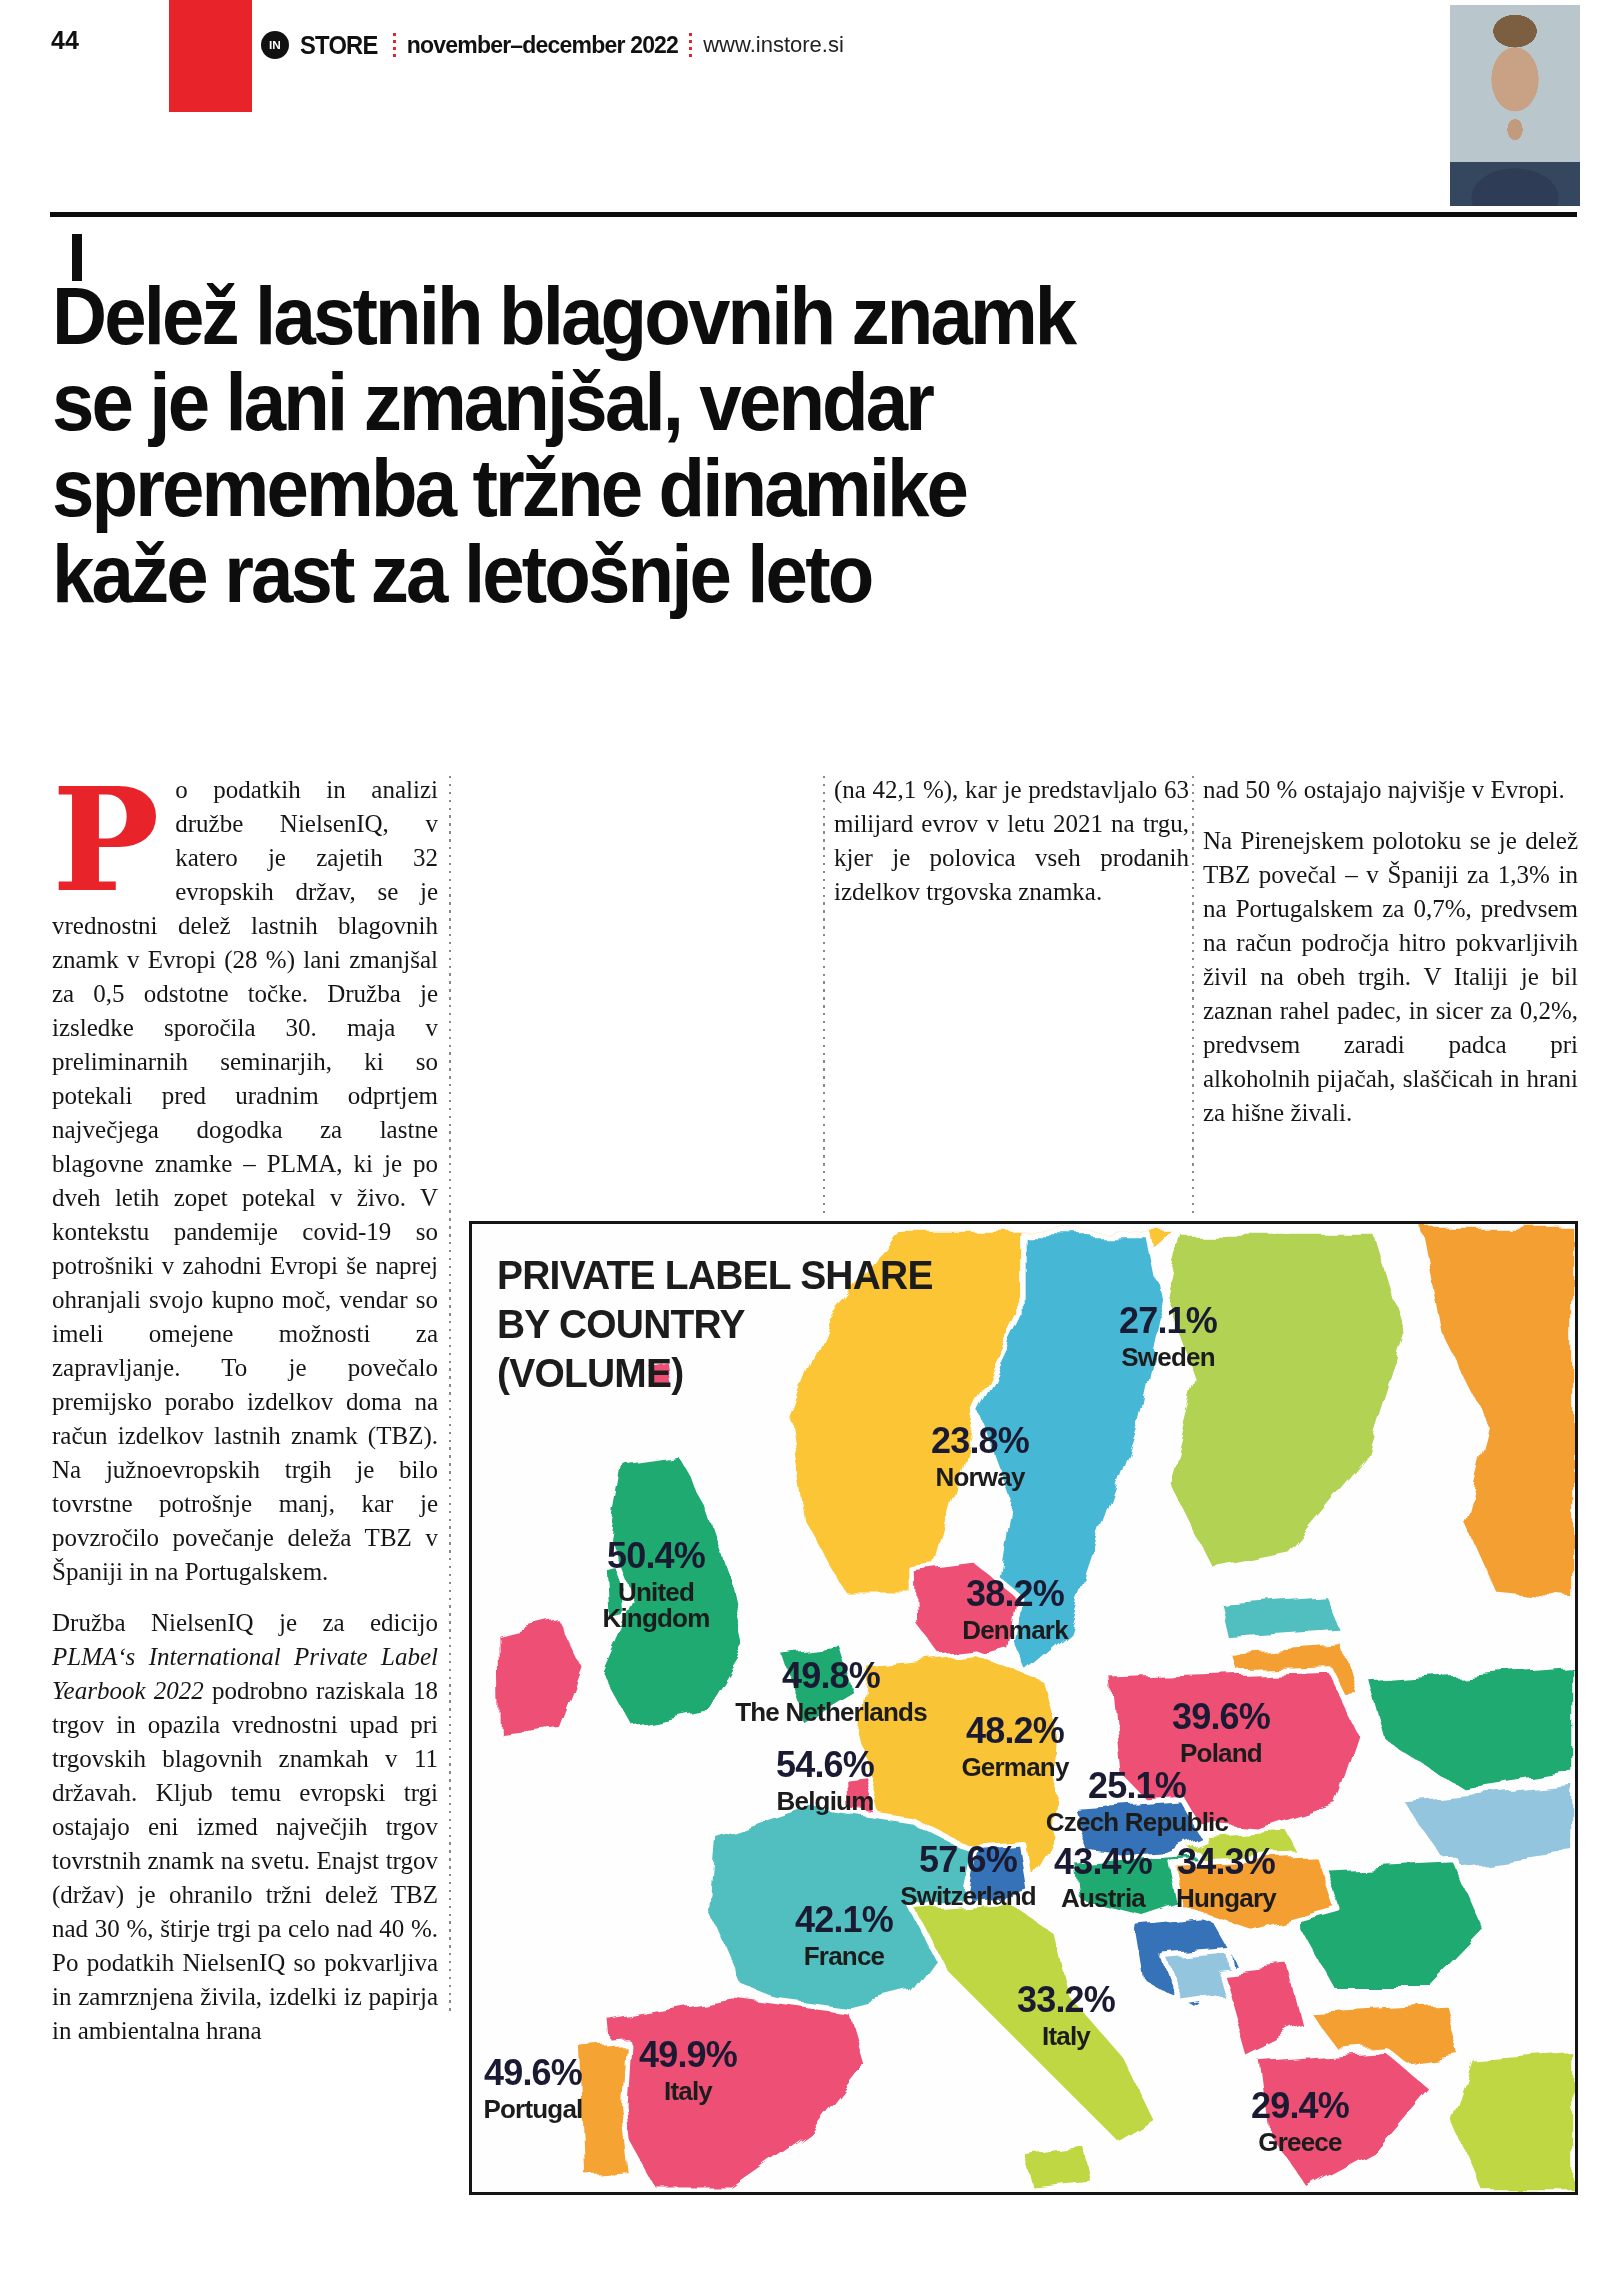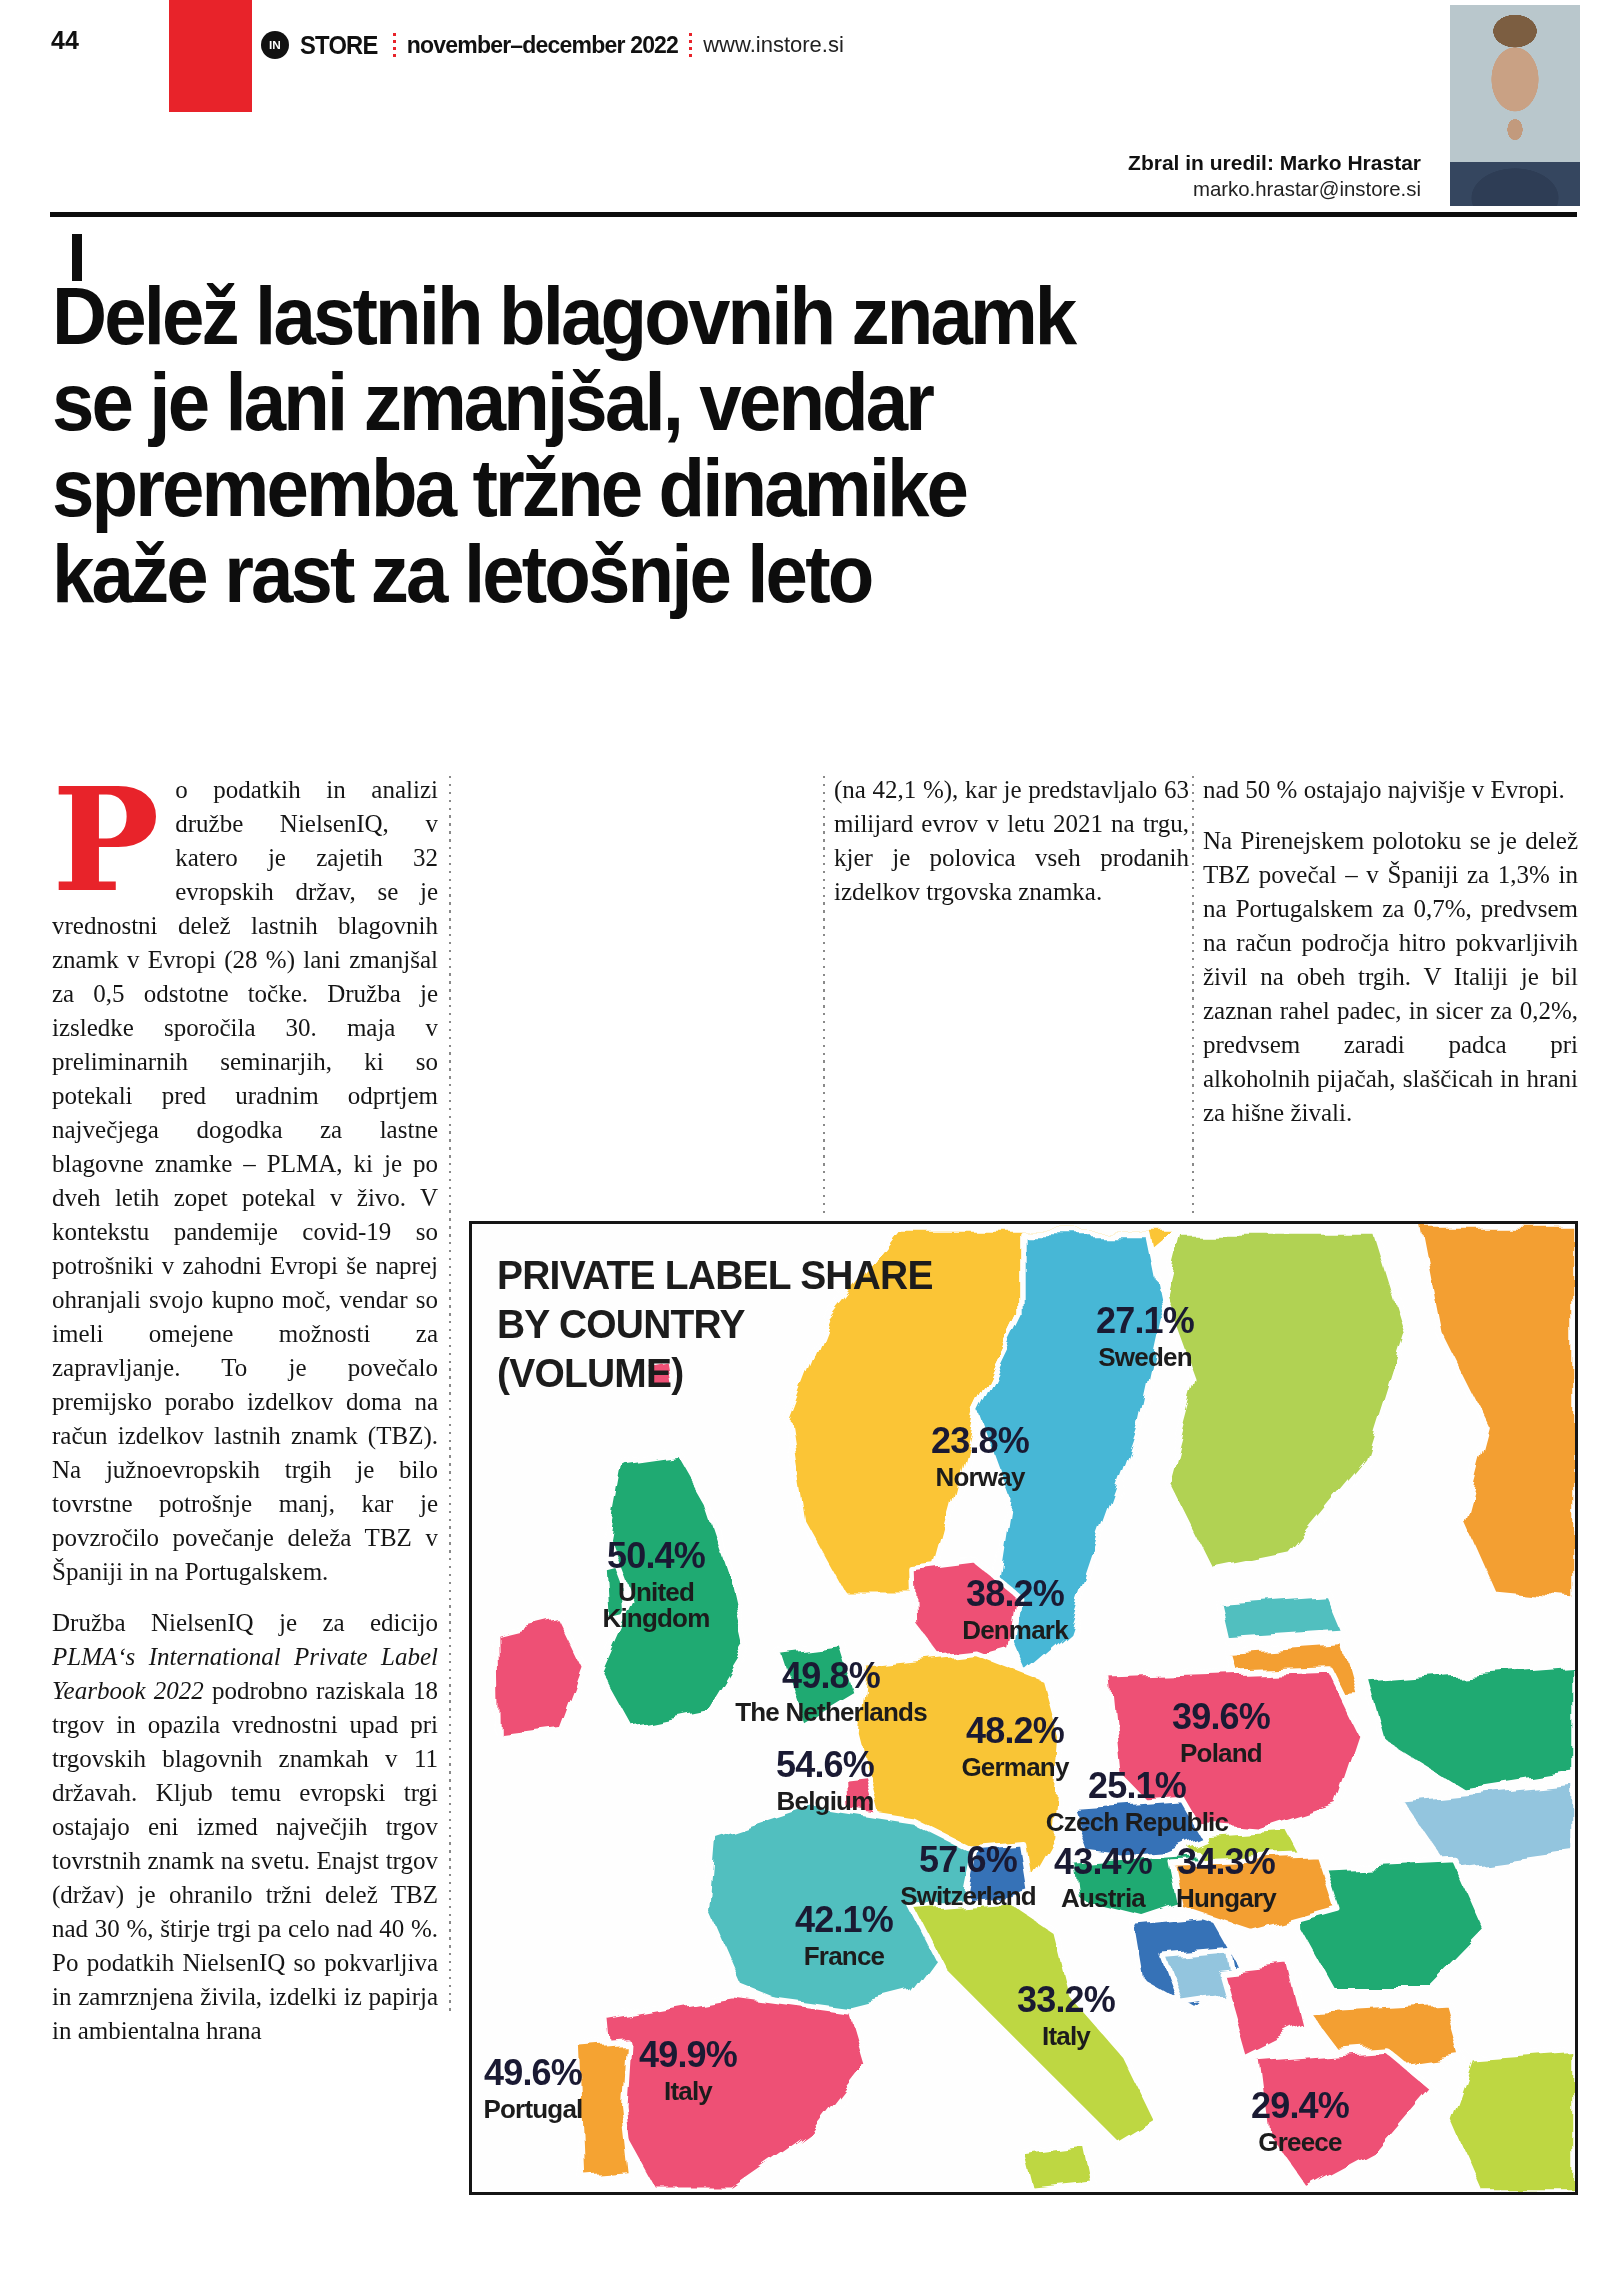--- a/index.html
+++ b/index.html
@@ -71,24 +71,20 @@
   <div class="pagenum">44</div>
   <div class="redblock"></div>
   <div class="logorow">
     <span class="incircle">IN</span>
     <span class="storetxt">STORE</span>
     <span class="reddots"></span>
     <span class="issue">november–december 2022</span>
     <span class="reddots"></span>
     <span class="site">www.instore.si</span>
   </div>
-  <div class="editorblock">
-    <div class="editorname">Zbral in uredil: Marko Hrastar</div>
-    <div class="editoremail">marko.hrastar@instore.si</div>
-  </div>
   <div class="photo"></div>
   <div class="rule"></div>
   <div class="tick"></div>
 
   <div class="headline">
     <div>Delež lastnih blagovnih znamk</div>
     <div>se je lani zmanjšal, vendar</div>
     <div>sprememba tržne dinamike</div>
     <div>kaže rast za letošnje leto</div>
   </div>
@@ -157,21 +153,21 @@
         <path fill="#ee4a70" d="M1000 1062 L1162 1050 L1222 1100 L1152 1182 L1062 1230 L1012 1160 Z"></path>
       </g>
     </svg>
 
     <div class="maptitle">
       <div>PRIVATE LABEL SHARE</div>
       <div>BY COUNTRY</div>
       <div>(VOLUME)</div>
     </div>
 
-    <div class="mlabel" style="left:673px;top:79px;">
+    <div class="mlabel" style="left:696px;top:79px;">
         <span class="pct">27.1%</span>
         <span class="cname">Sweden</span>
       </div>
     <div class="mlabel" style="left:508px;top:199px;">
         <span class="pct">23.8%</span>
         <span class="cname">Norway</span>
       </div>
     <div class="mlabel" style="left:184px;top:314px;">
         <span class="pct">50.4%</span>
         <span class="cname wrapname">United Kingdom</span>

